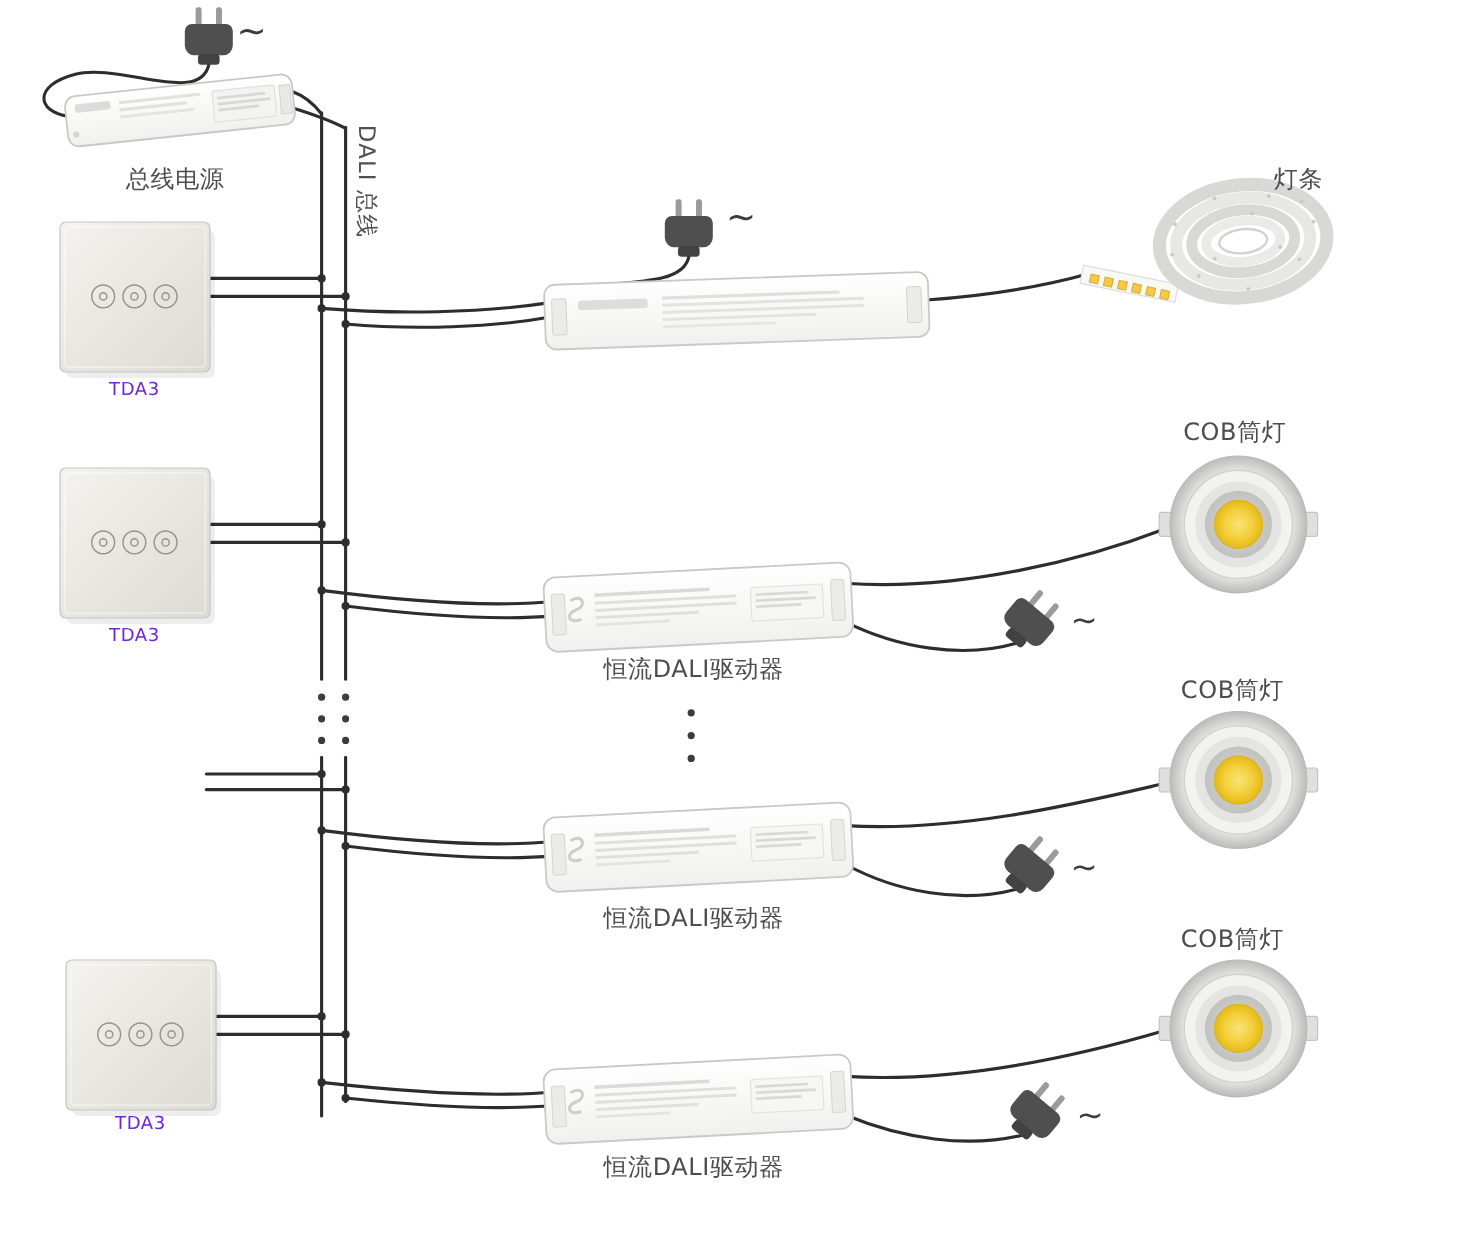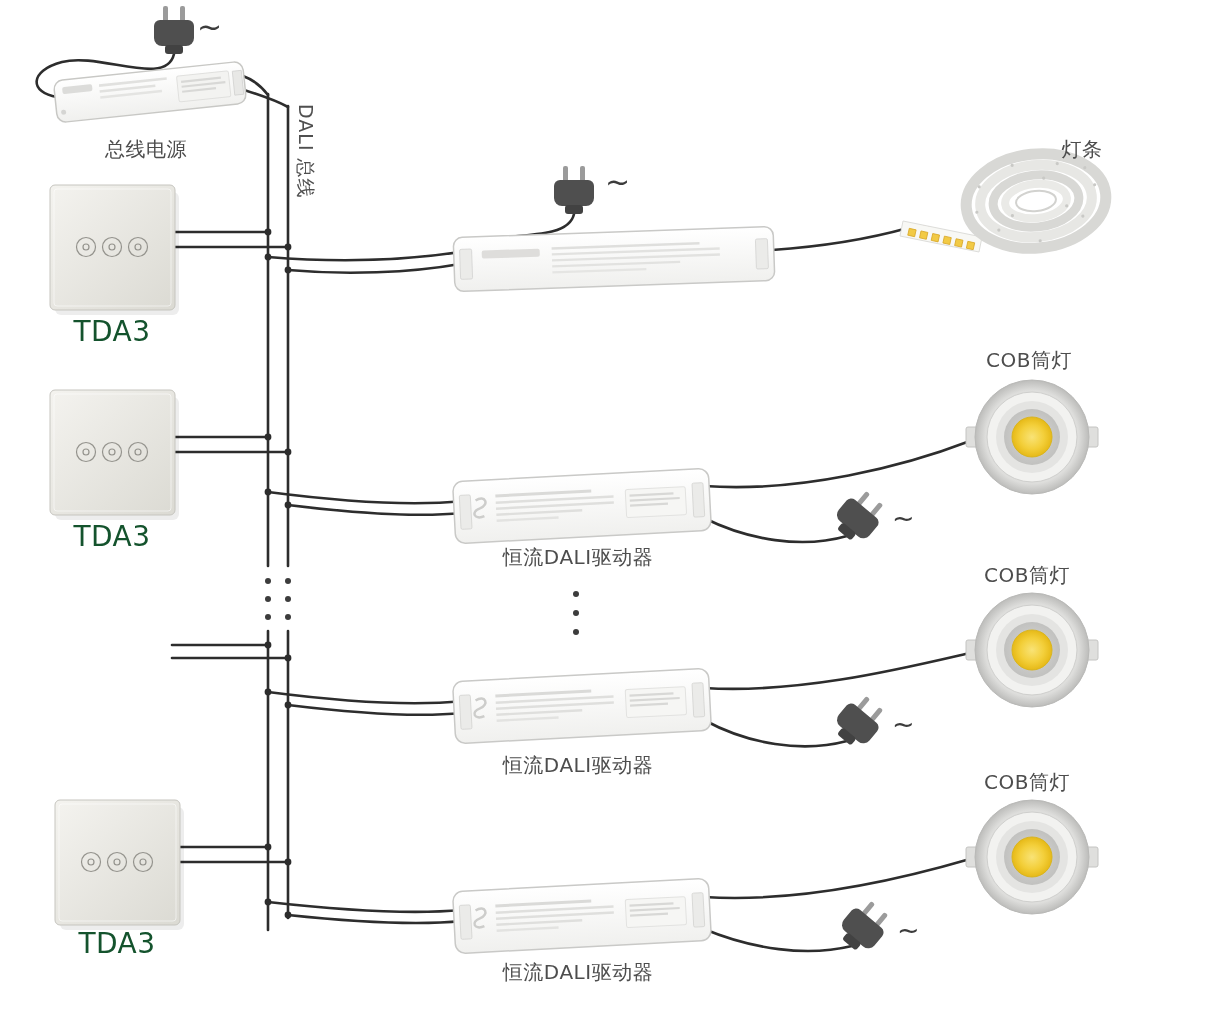--- a/index.html
+++ b/index.html
@@ -1,20 +1,20 @@
 <!DOCTYPE html>
 <html><head>
 <meta charset="utf-8">
 <style>
   html,body{margin:0;padding:0;background:#ffffff;}
   .canvas{position:relative;width:1220px;height:1036px;background:#ffffff;overflow:hidden;
           font-family:"DejaVu Sans","Liberation Sans",sans-serif;}
   svg.layer{position:absolute;left:0;top:0;display:block;}
   .lbl{position:absolute;text-align:center;font-size:20px;color:#4d4d4d;letter-spacing:.5px;line-height:1.2;}
-  .lbl.big{font-size:28px;color:#14532d;}
+  .lbl.big{font-size:15px;color:#6d28d9;}
   .vert{position:absolute;transform:rotate(90deg);transform-origin:left top;white-space:nowrap;
         text-align:left;font-size:19px;color:#4f4f4f;letter-spacing:1px;}
   .tilde{position:absolute;font-size:30px;color:#3c3c3c;font-weight:500;line-height:1;}
   .tilde.sm{font-size:27px;}
 </style>
 </head>
 <body>
 
 <div class="canvas">
 

